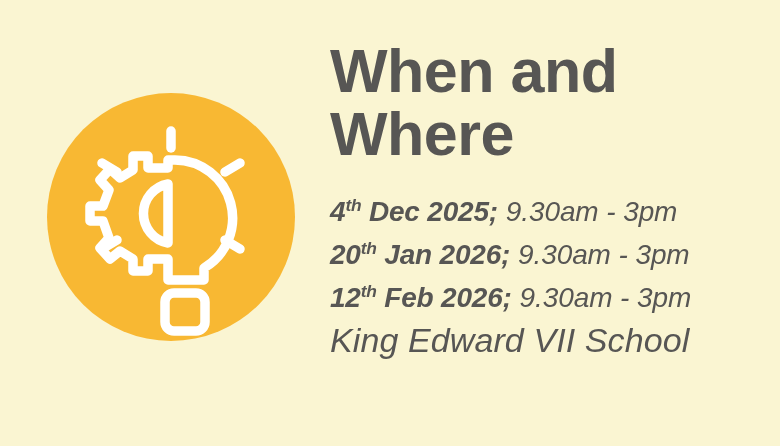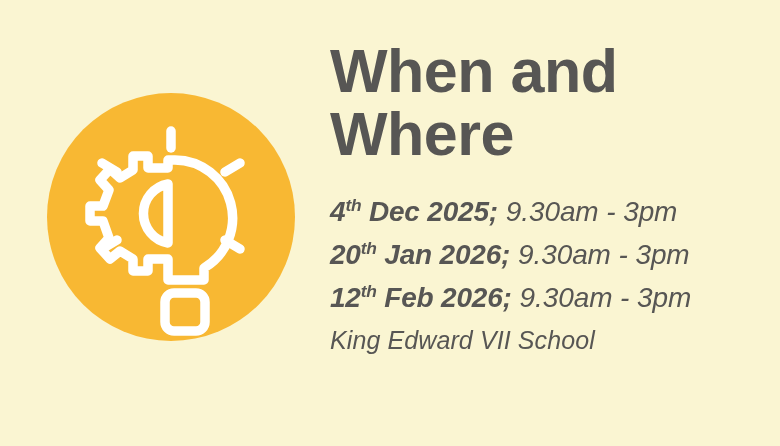--- a/index.html
+++ b/index.html
@@ -87,21 +87,21 @@
   }
   .sep {
     font-weight: 700;
   }
   .time-part {
     font-weight: 400;
     letter-spacing: -0.1px;
   }
   #venue-line {
     color: #575654;
-    font-size: 25px;
+    font-size: 34px;
     line-height: 43px;
     font-style: italic;
     font-weight: 400;
     white-space: nowrap;
     letter-spacing: 0.1px;
   }
 </style>
 </head>
 <body>
 

